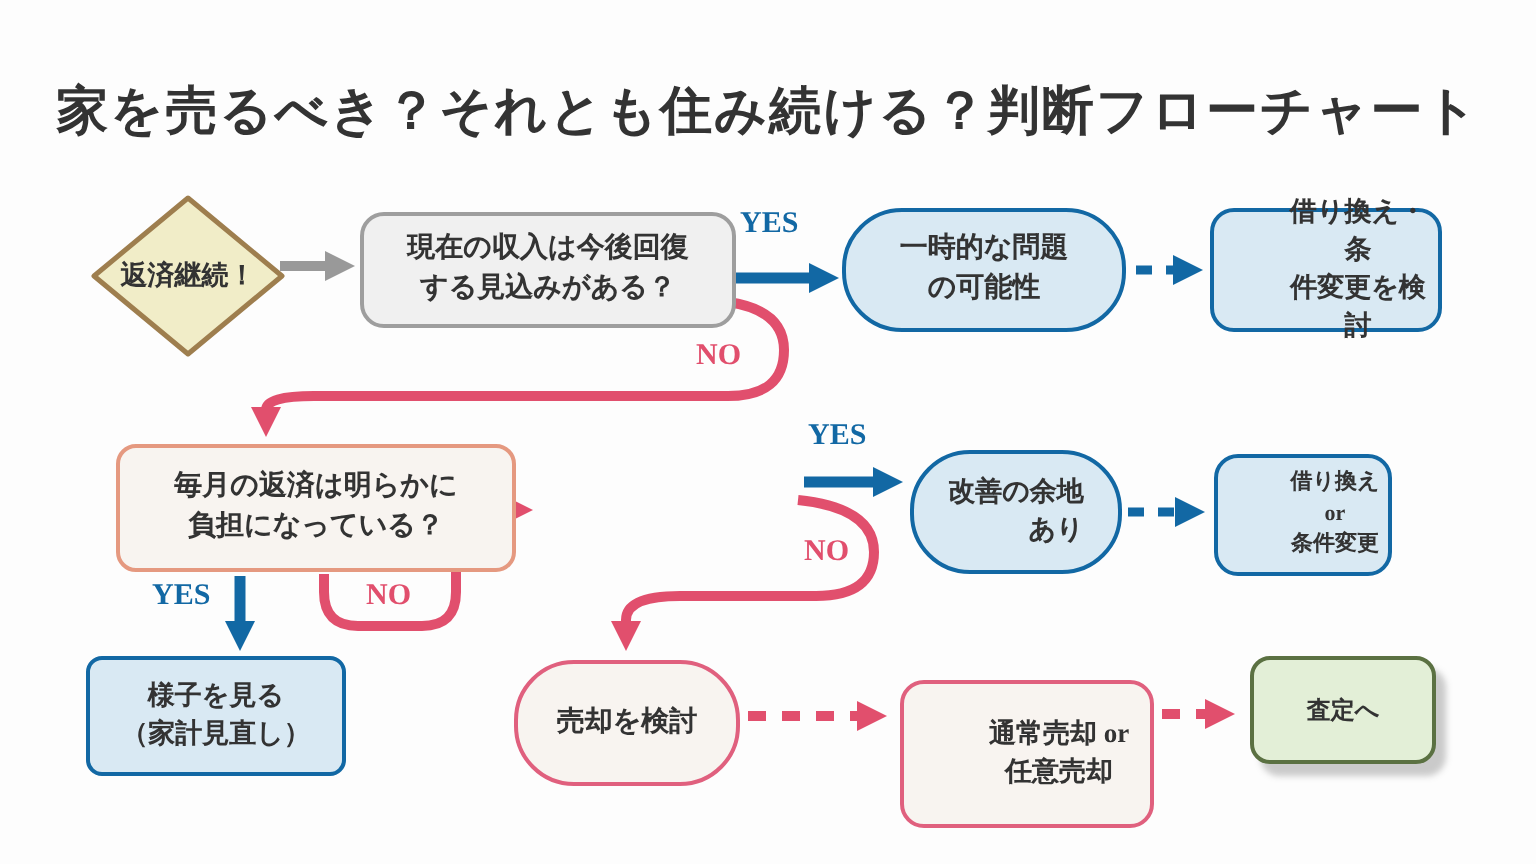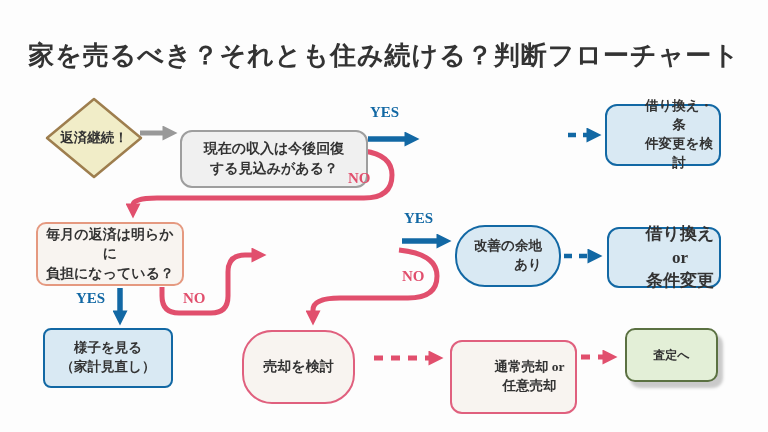--- a/index.html
+++ b/index.html
@@ -51,30 +51,30 @@
     position:absolute;z-index:2;font-size:13.5px;font-weight:600;color:var(--note);
     white-space:pre-line;text-align:center;
   }
   .diamond-wrap{position:absolute;z-index:2;}
   .diamond-label{
     position:absolute;inset:0;display:flex;align-items:center;justify-content:center;
     font-weight:bold;font-size:13.5px;color:var(--text);
   }
   
   #n-start{left:45px;top:97px;width:98px;height:82px;}
-  #n-q-income{left:180px;top:106px;width:188px;height:58px;margin-top:24px;}
+  #n-q-income{left:180px;top:106px;width:188px;height:58px;}
   #n-temp-problem{left:421px;top:104px;width:142px;height:62px;}
   #n-refi-review{left:605px;top:104px;width:116px;height:62px;font-size:13.5px;}
   #n-note{left:602px;top:165px;width:124px;}
-  #n-q-burden{left:36px;top:222px;width:148px;height:64px;}
+  #n-q-burden{left:58px;top:222px;width:200px;height:64px;}
   #n-q-savings{left:272px;top:225px;width:128px;height:62px;font-size:13.5px;}
   #n-room-improve{left:455px;top:225px;width:106px;height:62px;font-size:13.5px;text-align:right;}
-  #n-refi-change{left:607px;top:227px;width:114px;height:61px;font-size:17px;}
+  #n-refi-change{left:607px;top:227px;width:89px;height:61px;font-size:11px;}
   #n-wait{left:43px;top:328px;width:130px;height:60px;font-size:13.5px;}
-  #n-consider-sale{left:242px;top:330px;width:113px;height:74px;}
+  #n-consider-sale{left:257px;top:330px;width:113px;height:63px;}
   #n-sale-types{left:450px;top:340px;width:127px;height:74px;font-size:13.5px;}
   #n-appraisal{left:625px;top:328px;width:93px;height:54px;}
   
   #l-yes1{left:370px;top:104px;} #l-no1{left:348px;top:170px;}
   #l-yes2{left:76px;top:290px;}  #l-no2{left:183px;top:290px;}
   #l-yes3{left:404px;top:210px;} #l-no3{left:402px;top:268px;}
 </style>
 </head>
 <body>
 
@@ -111,20 +111,22 @@
   <div class="diamond-wrap" id="n-start">
     <svg width="98" height="82" viewBox="0 0 98 82">
       <polygon points="49,2 96,41 49,80 2,41" fill="var(--diamond-fill)" stroke="var(--diamond-border)" stroke-width="2.5" stroke-linejoin="round"></polygon>
     </svg>
     <div class="diamond-label">返済継続！</div>
   </div>
 
   <div class="node n-gray" id="n-q-income">現在の収入は今後回復
 する見込みがある？</div>
 
+  <div class="node n-blue pill" id="n-temp-problem">一時的な問題
+の可能性</div>
 
   <div class="node n-blue r12" id="n-refi-review">借り換え・条
 件変更を検討</div>
 
 
   <div class="node n-salmon" id="n-q-burden">毎月の返済は明らかに
 負担になっている？</div>
 
 
   <div class="node n-blue pill" id="n-room-improve">改善の余地

